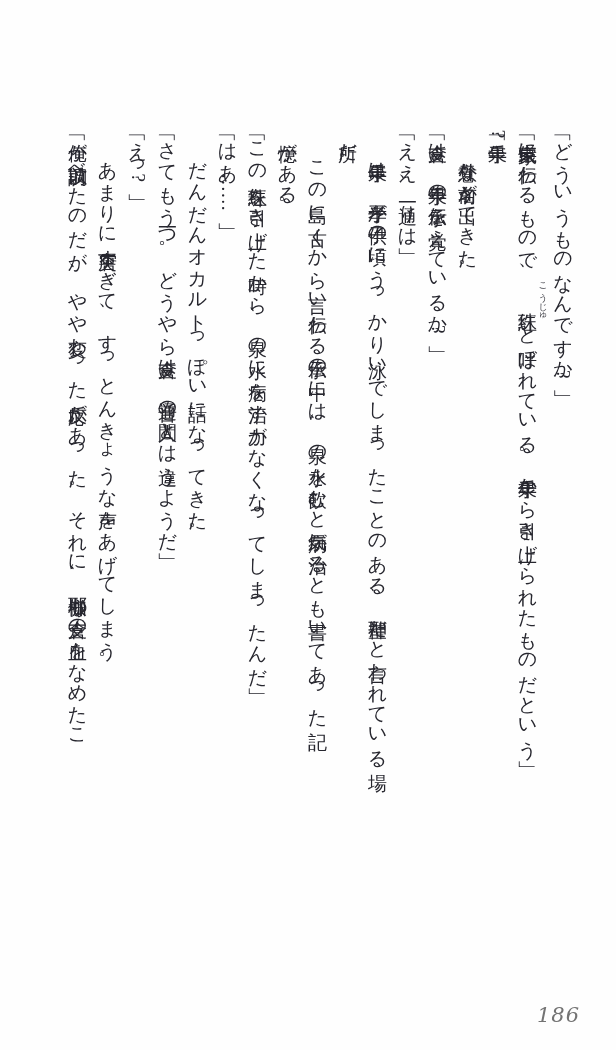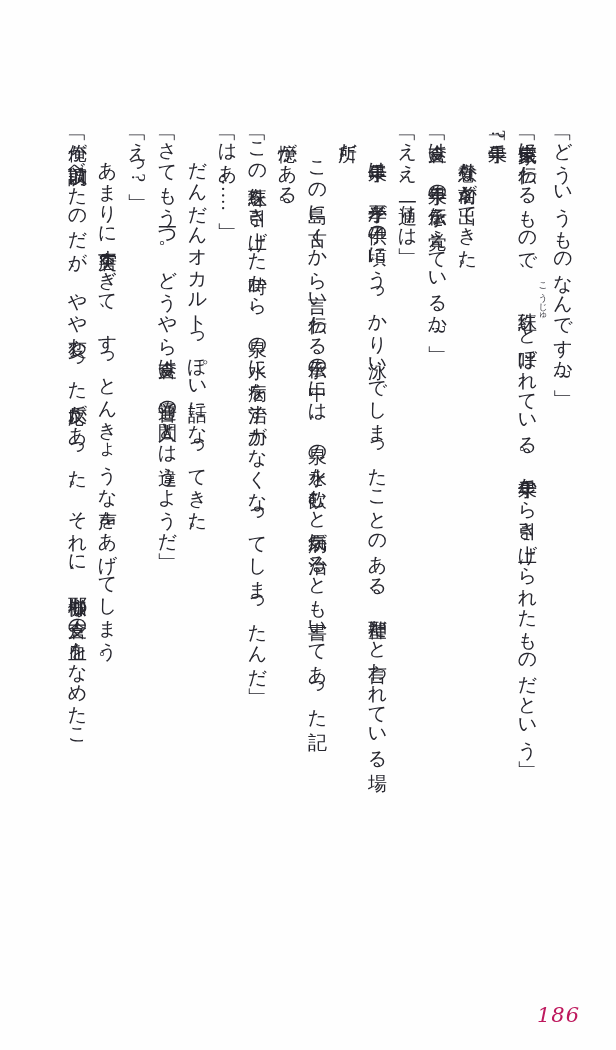--- a/index.html
+++ b/index.html
@@ -45,21 +45,21 @@
     color: #3a3a42;
   }
   .page-number {
     position: absolute;
     top: 1003px;
     left: 537px;
     font-family: "DejaVu Serif", "Liberation Serif", serif;
     font-style: italic;
     font-size: 21px;
     letter-spacing: 1px;
-    color: #be185d;
+    color: #737373;
   }
 </style>
 </head>
 <body>
 
 <div class="page">
   <div class="text-area">
       <div class="line">「どういうものなんですか?」</div>
       <div class="line">「東儀家に伝わるもので、<ruby>紅珠<rt>こうじゅ</rt></ruby>と呼ばれている。千年泉から引き上げられたものだという」</div>
       <div class="line">「千年泉?」</div>

